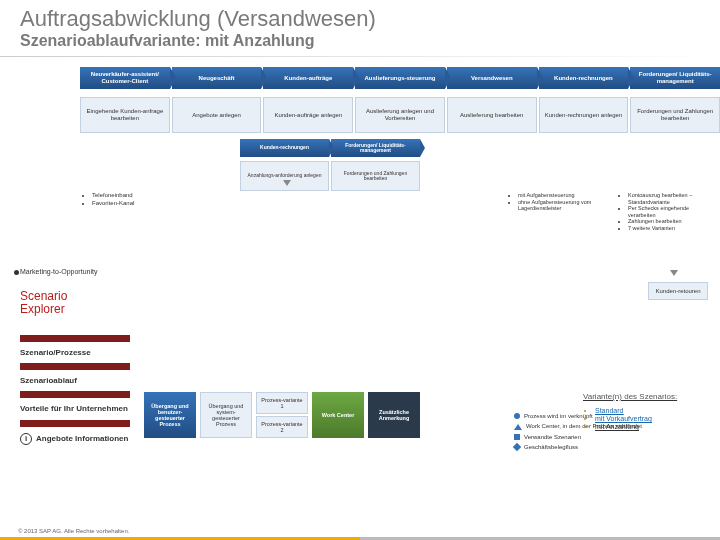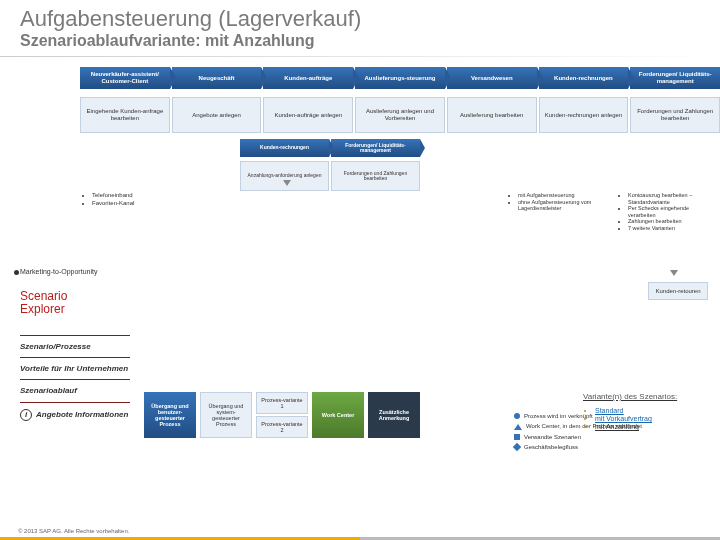--- a/index.html
+++ b/index.html
@@ -176,25 +176,24 @@
     line-height: 1.1;
   }
   .sidebar {
     position: absolute;
     left: 20px; top: 335px;
     width: 110px;
     font-size: 8px;
   }
   .sidebar-item {
     padding: 6px 0 6px 0;
-    border-top: 1px solid #7f1d1d;
+    border-top: 7px solid #7f1d1d;
     font-weight: bold;
     color: #333;
     line-height: 1.15;
-    font-style: italic;
   }
   .sidebar-item.info { display:flex; align-items:center; gap:4px; }
   .info-icon {
     width:12px; height:12px; border:1.5px solid #333; border-radius:50%;
     display:inline-flex; align-items:center; justify-content:center;
     font-size:8px; font-weight:bold;
   }
   .legend-area {
     position: absolute;
     left: 144px; top: 392px; right: 10px;
@@ -248,21 +247,21 @@
     font-size: 6px; color:#666;
   }
   .thin-accent {
     position:absolute; left:0; right:0; bottom:0; height:3px;
     background: linear-gradient(to right,#f0ab00 0%, #f0ab00 50%, #bbb 50%, #bbb 100%);
   }
 </style>
 </head>
 <body>
 
-<div class="title">Aufgabensteuerung (Lagerverkauf)</div>
+<div class="title">Auftragsabwicklung (Versandwesen)</div>
 <div class="subtitle">Szenarioablaufvariante: mit Anzahlung</div>
 <div class="titlebar-line"></div>
 
 <div class="phases">
   <div class="phase">Neuverkäufer-assistent/ Customer-Client</div>
   <div class="phase">Neugeschäft</div>
   <div class="phase">Kunden-aufträge</div>
   <div class="phase">Auslieferungs-steuerung</div>
   <div class="phase">Versandwesen</div>
   <div class="phase">Kunden-rechnungen</div>
@@ -317,22 +316,22 @@
 <div class="marketing-label">Marketing-to-Opportunity</div>
 
 <span class="arrow-down" style="left:283px; top:180px"></span>
 <span class="arrow-down" style="left:670px; top:270px"></span>
 
 <div class="scenario-label" style="white-space:pre-line;">Scenario
 Explorer</div>
 
 <div class="sidebar">
   <div class="sidebar-item">Szenario/Prozesse</div>
+  <div class="sidebar-item">Szenarioablauf</div>
   <div class="sidebar-item">Vorteile für Ihr Unternehmen</div>
-  <div class="sidebar-item">Szenarioablauf</div>
   <div class="sidebar-item info">
     <span class="info-icon">i</span>
     <span>Angebote Informationen</span>
   </div>
 </div>
 
 <div class="legend-area">
   <div class="legend-row">
     <div class="lg-box lg-blue">Übergang und benutzer-gesteuerter Prozess</div>
     <div class="lg-box lg-light">Übergang und system-gesteuerter Prozess</div>

